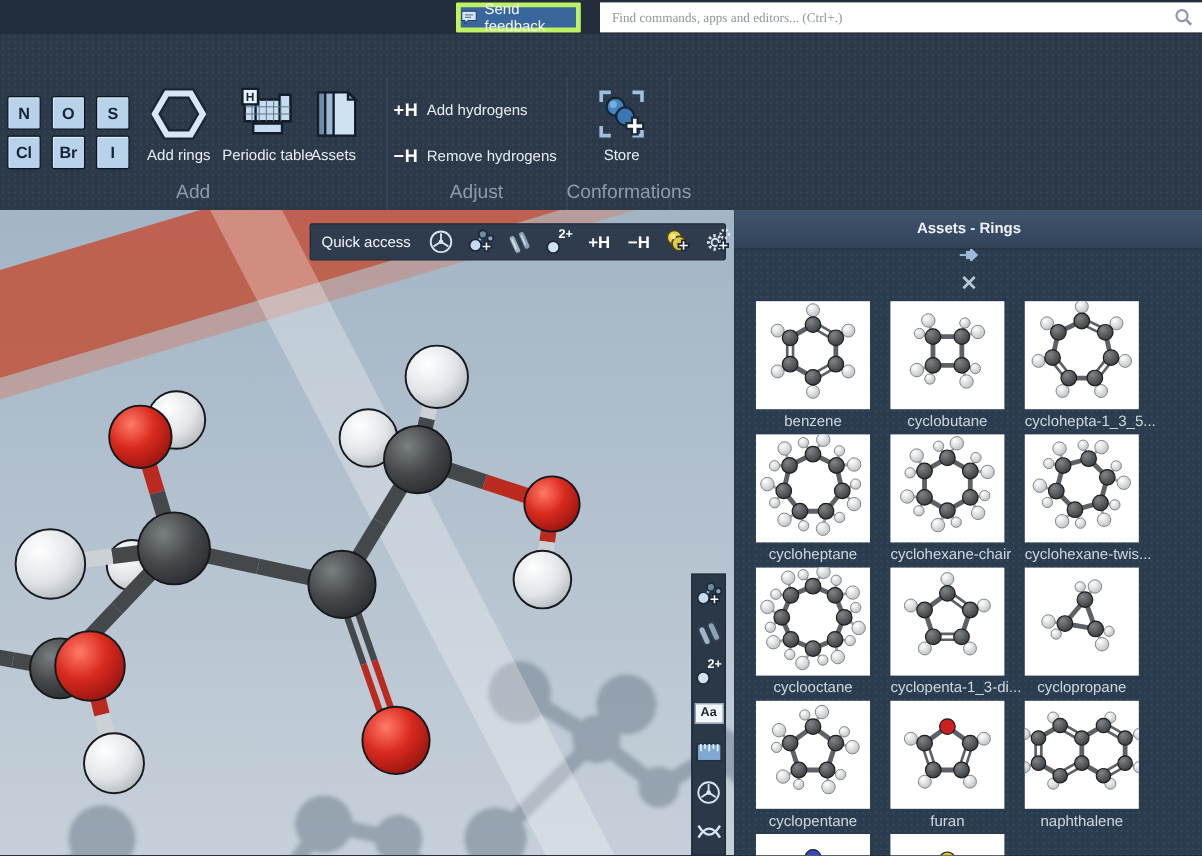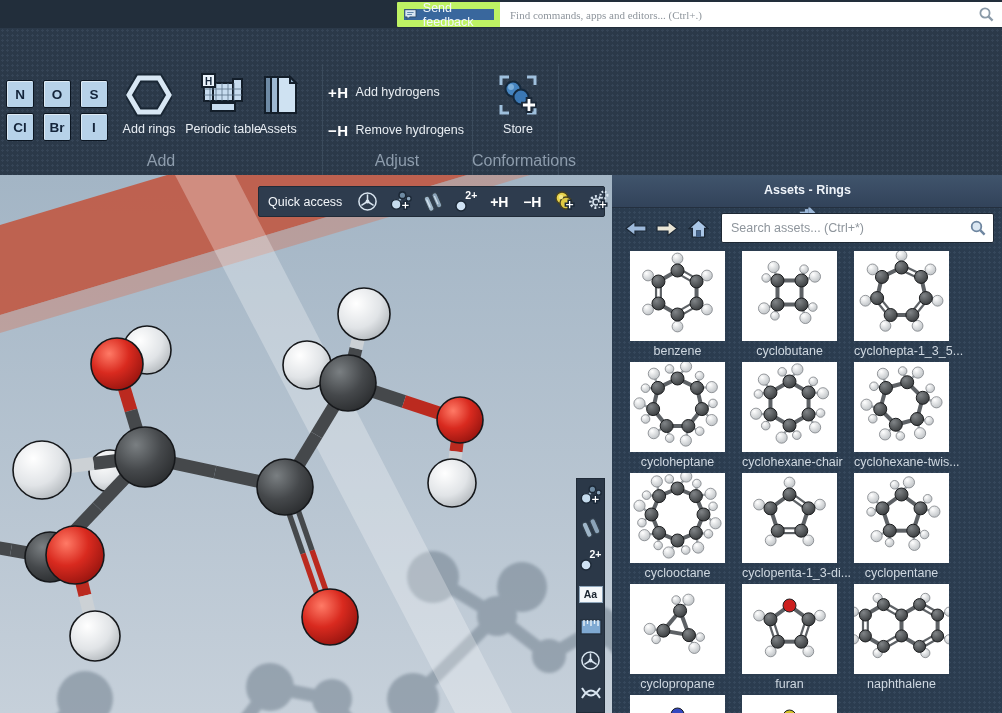--- a/index.html
+++ b/index.html
@@ -1,21 +1,21 @@
 <!DOCTYPE html>
 <html><head>
 <meta charset="utf-8">
 <style>
   html,body{margin:0;padding:0;background:#1b2530;}
   body{width:1002px;height:713px;position:relative;overflow:hidden;
        font-family:"Liberation Sans",sans-serif;-webkit-font-smoothing:antialiased;}
   .abs{position:absolute;}
   
   #topbar{left:0;top:0;width:1002px;height:28px;background:#222e3b;border-bottom:1px solid #1a242f;}
-  #send-feedback{left:397px;top:2px;width:104px;height:25px;background:#39679d;border:7px solid #bef264;
+  #send-feedback{left:380px;top:2px;width:104px;height:25px;background:#39679d;border:4px solid #bef264;
       border-radius:1px;display:flex;align-items:center;justify-content:center;gap:6px;
       color:#f2f7fc;font-size:12.5px;cursor:default;box-sizing:border-box;}
   #find-box{left:500px;top:2px;width:502px;height:25px;}
   #find-box input{width:100%;height:100%;box-sizing:border-box;border:none;background:#ffffff;
       padding:0 30px 0 10px;font-size:11px;color:#737373;font-family:Liberation Serif, serif;outline:none;}
   #find-box input::placeholder,#asset-search input::placeholder{color:#8e959c;}
   .mag{position:absolute;right:7px;top:4px;}
   
   #ribbon{left:0;top:28px;width:1002px;height:147px;background:#2b3949;
       background-image:radial-gradient(rgba(140,170,200,0.10) 1px,transparent 1.2px);background-size:5px 5px;}
@@ -420,46 +420,20 @@
         <polygon points="11,2 13,2 19,8 13,14 11,14" fill="#9db9da"></polygon>
       </svg>
     </span>
     <span class="pbtn">
       <svg width="15" height="15" viewBox="0 0 16 16">
         <path d="M3,3 L13,13 M13,3 L3,13" stroke="#b9c9da" stroke-width="2.4"></path>
       </svg>
     </span>
   </div>
 
-  <div id="panel-nav" class="abs">
-    <span class="navbtn">
-      <svg width="22" height="17" viewBox="0 0 22 17">
-        <polygon points="10,1.5 10,6 21,6 21,11 10,11 10,15.5 1,8.5" fill="#9db9da" stroke="#1c2836" stroke-width="1.2"></polygon>
-      </svg>
-    </span>
-    <span class="navbtn">
-      <svg width="22" height="17" viewBox="0 0 22 17">
-        <polygon points="12,1.5 12,6 1,6 1,11 12,11 12,15.5 21,8.5" fill="#e9e5d6" stroke="#1c2836" stroke-width="1.2"></polygon>
-      </svg>
-    </span>
-    <span class="navbtn">
-      <svg width="21" height="19" viewBox="0 0 22 20">
-        <path d="M11,1 L21,10 H17.5 V19 H4.5 V10 H1 Z" fill="#aac6e6" stroke="#1c2836" stroke-width="1.4"></path>
-        <rect x="8.5" y="12" width="5" height="7" fill="#4a6karren"></rect>
-        <rect x="8.5" y="12" width="5" height="7" fill="#46648a"></rect>
-      </svg>
-    </span>
-    <span id="asset-search">
-      <input type="text" placeholder="Search assets... (Ctrl+*)" style="">
-      <svg class="mag" width="18" height="18" viewBox="0 0 18 18">
-        <circle cx="7.5" cy="7.5" r="4.8" fill="#dbe7f2" stroke="#6e86a0" stroke-width="1.8"></circle>
-        <line x1="11.2" y1="11.2" x2="15.6" y2="15.6" stroke="#6e86a0" stroke-width="2.4"></line>
-      </svg>
-    </span>
-  </div>
 
   <div id="asset-grid">
       <div class="asset-item">
         <div class="asset-thumb"><svg width="95" height="90" viewBox="0 0 95 90">
             <defs>
               <radialGradient id="c0" cx="0.35" cy="0.3" r="0.85">
                 <stop offset="0" stop-color="#808487"></stop>
                 <stop offset="1" stop-color="#303335"></stop>
               </radialGradient>
               <radialGradient id="h0" cx="0.35" cy="0.3" r="0.85">
@@ -853,20 +827,55 @@
               <circle cx="11.755705045849464" cy="16.18033988749895" r="6.5" fill="url(#c7)" stroke="#1c1e20" stroke-width="1"></circle>
               <circle cx="-11.75570504584946" cy="16.18033988749895" r="6.5" fill="url(#c7)" stroke="#1c1e20" stroke-width="1"></circle>
               <circle cx="-19.02113032590307" cy="-6.180339887498954" r="6.5" fill="url(#c7)" stroke="#1c1e20" stroke-width="1"></circle>
             </g>
           </svg></div>
         <div class="asset-label">cyclopenta-1_3-di...</div>
       </div>
       <div class="asset-item">
         <div class="asset-thumb"><svg width="95" height="90" viewBox="0 0 95 90">
             <defs>
+              <radialGradient id="c9" cx="0.35" cy="0.3" r="0.85">
+                <stop offset="0" stop-color="#808487"></stop>
+                <stop offset="1" stop-color="#303335"></stop>
+              </radialGradient>
+              <radialGradient id="h9" cx="0.35" cy="0.3" r="0.85">
+                <stop offset="0" stop-color="#ffffff"></stop>
+                <stop offset="1" stop-color="#b4b9bd"></stop>
+              </radialGradient>
+            </defs>
+            <g transform="translate(47.5,41.5)">
+              <line x1="2.604722665003956" y1="-14.772116295183121" x2="-1.334566884195068" y2="-25.465053136241632" stroke="#9da2a6" stroke-width="2.4"></line>
+              <line x1="2.604722665003956" y1="-14.772116295183121" x2="10.94047159769967" y2="-25.774135896668326" stroke="#9da2a6" stroke-width="2.4"></line>
+              <line x1="11.49066664678467" y1="9.641814145298088" x2="22.720666366803382" y2="11.576757743358442" stroke="#9da2a6" stroke-width="2.4"></line>
+              <line x1="11.49066664678467" y1="9.641814145298088" x2="16.850820648257354" y2="22.3617942813242" stroke="#9da2a6" stroke-width="2.4"></line>
+              <line x1="-14.095389311788624" y1="5.130302149885033" x2="-21.386099482608312" y2="13.888295392883196" stroke="#9da2a6" stroke-width="2.4"></line>
+              <line x1="-14.095389311788624" y1="5.130302149885033" x2="-27.791292245957017" y2="3.4123416153441313" stroke="#9da2a6" stroke-width="2.4"></line>
+              <line x1="2.604722665003956" y1="-14.772116295183121" x2="11.49066664678467" y2="9.641814145298088" stroke="#5d6165" stroke-width="4"></line>
+              <line x1="11.49066664678467" y1="9.641814145298088" x2="-14.095389311788624" y2="5.130302149885033" stroke="#5d6165" stroke-width="4"></line>
+              <line x1="-14.095389311788624" y1="5.130302149885033" x2="2.604722665003956" y2="-14.772116295183121" stroke="#5d6165" stroke-width="4"></line>
+              <circle cx="-1.334566884195068" cy="-25.465053136241632" r="4.3" fill="url(#h9)" stroke="#7d8286" stroke-width="0.8"></circle>
+              <circle cx="10.94047159769967" cy="-25.774135896668326" r="5.6" fill="url(#h9)" stroke="#7d8286" stroke-width="0.8"></circle>
+              <circle cx="22.720666366803382" cy="11.576757743358442" r="4.3" fill="url(#h9)" stroke="#7d8286" stroke-width="0.8"></circle>
+              <circle cx="16.850820648257354" cy="22.3617942813242" r="5.6" fill="url(#h9)" stroke="#7d8286" stroke-width="0.8"></circle>
+              <circle cx="-21.386099482608312" cy="13.888295392883196" r="4.3" fill="url(#h9)" stroke="#7d8286" stroke-width="0.8"></circle>
+              <circle cx="-27.791292245957017" cy="3.4123416153441313" r="5.6" fill="url(#h9)" stroke="#7d8286" stroke-width="0.8"></circle>
+              <circle cx="2.604722665003956" cy="-14.772116295183121" r="6.5" fill="url(#c9)" stroke="#1c1e20" stroke-width="1"></circle>
+              <circle cx="11.49066664678467" cy="9.641814145298088" r="6.5" fill="url(#c9)" stroke="#1c1e20" stroke-width="1"></circle>
+              <circle cx="-14.095389311788624" cy="5.130302149885033" r="6.5" fill="url(#c9)" stroke="#1c1e20" stroke-width="1"></circle>
+            </g>
+          </svg></div>
+        <div class="asset-label">cyclopropane</div>
+      </div>
+      <div class="asset-item">
+        <div class="asset-thumb"><svg width="95" height="90" viewBox="0 0 95 90">
+            <defs>
               <radialGradient id="c8" cx="0.35" cy="0.3" r="0.85">
                 <stop offset="0" stop-color="#808487"></stop>
                 <stop offset="1" stop-color="#303335"></stop>
               </radialGradient>
               <radialGradient id="h8" cx="0.35" cy="0.3" r="0.85">
                 <stop offset="0" stop-color="#ffffff"></stop>
                 <stop offset="1" stop-color="#b4b9bd"></stop>
               </radialGradient>
             </defs>
             <g transform="translate(47.5,41.5)">
@@ -896,55 +905,20 @@
               <circle cx="-30.383938291798238" cy="-2.6582501538035808" r="4.3" fill="url(#h8)" stroke="#7d8286" stroke-width="0.8"></circle>
               <circle cx="-28.2865209231697" cy="-16.996256472031803" r="5.6" fill="url(#h8)" stroke="#7d8286" stroke-width="0.8"></circle>
               <circle cx="1.2246467991473533e-15" cy="-20" r="6.5" fill="url(#c8)" stroke="#1c1e20" stroke-width="1"></circle>
               <circle cx="19.02113032590307" cy="-6.180339887498948" r="6.5" fill="url(#c8)" stroke="#1c1e20" stroke-width="1"></circle>
               <circle cx="11.755705045849464" cy="16.18033988749895" r="6.5" fill="url(#c8)" stroke="#1c1e20" stroke-width="1"></circle>
               <circle cx="-11.75570504584946" cy="16.18033988749895" r="6.5" fill="url(#c8)" stroke="#1c1e20" stroke-width="1"></circle>
               <circle cx="-19.02113032590307" cy="-6.180339887498954" r="6.5" fill="url(#c8)" stroke="#1c1e20" stroke-width="1"></circle>
             </g>
           </svg></div>
         <div class="asset-label">cyclopentane</div>
-      </div>
-      <div class="asset-item">
-        <div class="asset-thumb"><svg width="95" height="90" viewBox="0 0 95 90">
-            <defs>
-              <radialGradient id="c9" cx="0.35" cy="0.3" r="0.85">
-                <stop offset="0" stop-color="#808487"></stop>
-                <stop offset="1" stop-color="#303335"></stop>
-              </radialGradient>
-              <radialGradient id="h9" cx="0.35" cy="0.3" r="0.85">
-                <stop offset="0" stop-color="#ffffff"></stop>
-                <stop offset="1" stop-color="#b4b9bd"></stop>
-              </radialGradient>
-            </defs>
-            <g transform="translate(47.5,41.5)">
-              <line x1="2.604722665003956" y1="-14.772116295183121" x2="-1.334566884195068" y2="-25.465053136241632" stroke="#9da2a6" stroke-width="2.4"></line>
-              <line x1="2.604722665003956" y1="-14.772116295183121" x2="10.94047159769967" y2="-25.774135896668326" stroke="#9da2a6" stroke-width="2.4"></line>
-              <line x1="11.49066664678467" y1="9.641814145298088" x2="22.720666366803382" y2="11.576757743358442" stroke="#9da2a6" stroke-width="2.4"></line>
-              <line x1="11.49066664678467" y1="9.641814145298088" x2="16.850820648257354" y2="22.3617942813242" stroke="#9da2a6" stroke-width="2.4"></line>
-              <line x1="-14.095389311788624" y1="5.130302149885033" x2="-21.386099482608312" y2="13.888295392883196" stroke="#9da2a6" stroke-width="2.4"></line>
-              <line x1="-14.095389311788624" y1="5.130302149885033" x2="-27.791292245957017" y2="3.4123416153441313" stroke="#9da2a6" stroke-width="2.4"></line>
-              <line x1="2.604722665003956" y1="-14.772116295183121" x2="11.49066664678467" y2="9.641814145298088" stroke="#5d6165" stroke-width="4"></line>
-              <line x1="11.49066664678467" y1="9.641814145298088" x2="-14.095389311788624" y2="5.130302149885033" stroke="#5d6165" stroke-width="4"></line>
-              <line x1="-14.095389311788624" y1="5.130302149885033" x2="2.604722665003956" y2="-14.772116295183121" stroke="#5d6165" stroke-width="4"></line>
-              <circle cx="-1.334566884195068" cy="-25.465053136241632" r="4.3" fill="url(#h9)" stroke="#7d8286" stroke-width="0.8"></circle>
-              <circle cx="10.94047159769967" cy="-25.774135896668326" r="5.6" fill="url(#h9)" stroke="#7d8286" stroke-width="0.8"></circle>
-              <circle cx="22.720666366803382" cy="11.576757743358442" r="4.3" fill="url(#h9)" stroke="#7d8286" stroke-width="0.8"></circle>
-              <circle cx="16.850820648257354" cy="22.3617942813242" r="5.6" fill="url(#h9)" stroke="#7d8286" stroke-width="0.8"></circle>
-              <circle cx="-21.386099482608312" cy="13.888295392883196" r="4.3" fill="url(#h9)" stroke="#7d8286" stroke-width="0.8"></circle>
-              <circle cx="-27.791292245957017" cy="3.4123416153441313" r="5.6" fill="url(#h9)" stroke="#7d8286" stroke-width="0.8"></circle>
-              <circle cx="2.604722665003956" cy="-14.772116295183121" r="6.5" fill="url(#c9)" stroke="#1c1e20" stroke-width="1"></circle>
-              <circle cx="11.49066664678467" cy="9.641814145298088" r="6.5" fill="url(#c9)" stroke="#1c1e20" stroke-width="1"></circle>
-              <circle cx="-14.095389311788624" cy="5.130302149885033" r="6.5" fill="url(#c9)" stroke="#1c1e20" stroke-width="1"></circle>
-            </g>
-          </svg></div>
-        <div class="asset-label">cyclopropane</div>
       </div>
       <div class="asset-item">
         <div class="asset-thumb"><svg width="95" height="90" viewBox="0 0 95 90">
             <defs>
               <radialGradient id="c10" cx="0.35" cy="0.3" r="0.85">
                 <stop offset="0" stop-color="#808487"></stop>
                 <stop offset="1" stop-color="#303335"></stop>
               </radialGradient>
               <radialGradient id="h10" cx="0.35" cy="0.3" r="0.85">
                 <stop offset="0" stop-color="#ffffff"></stop>

